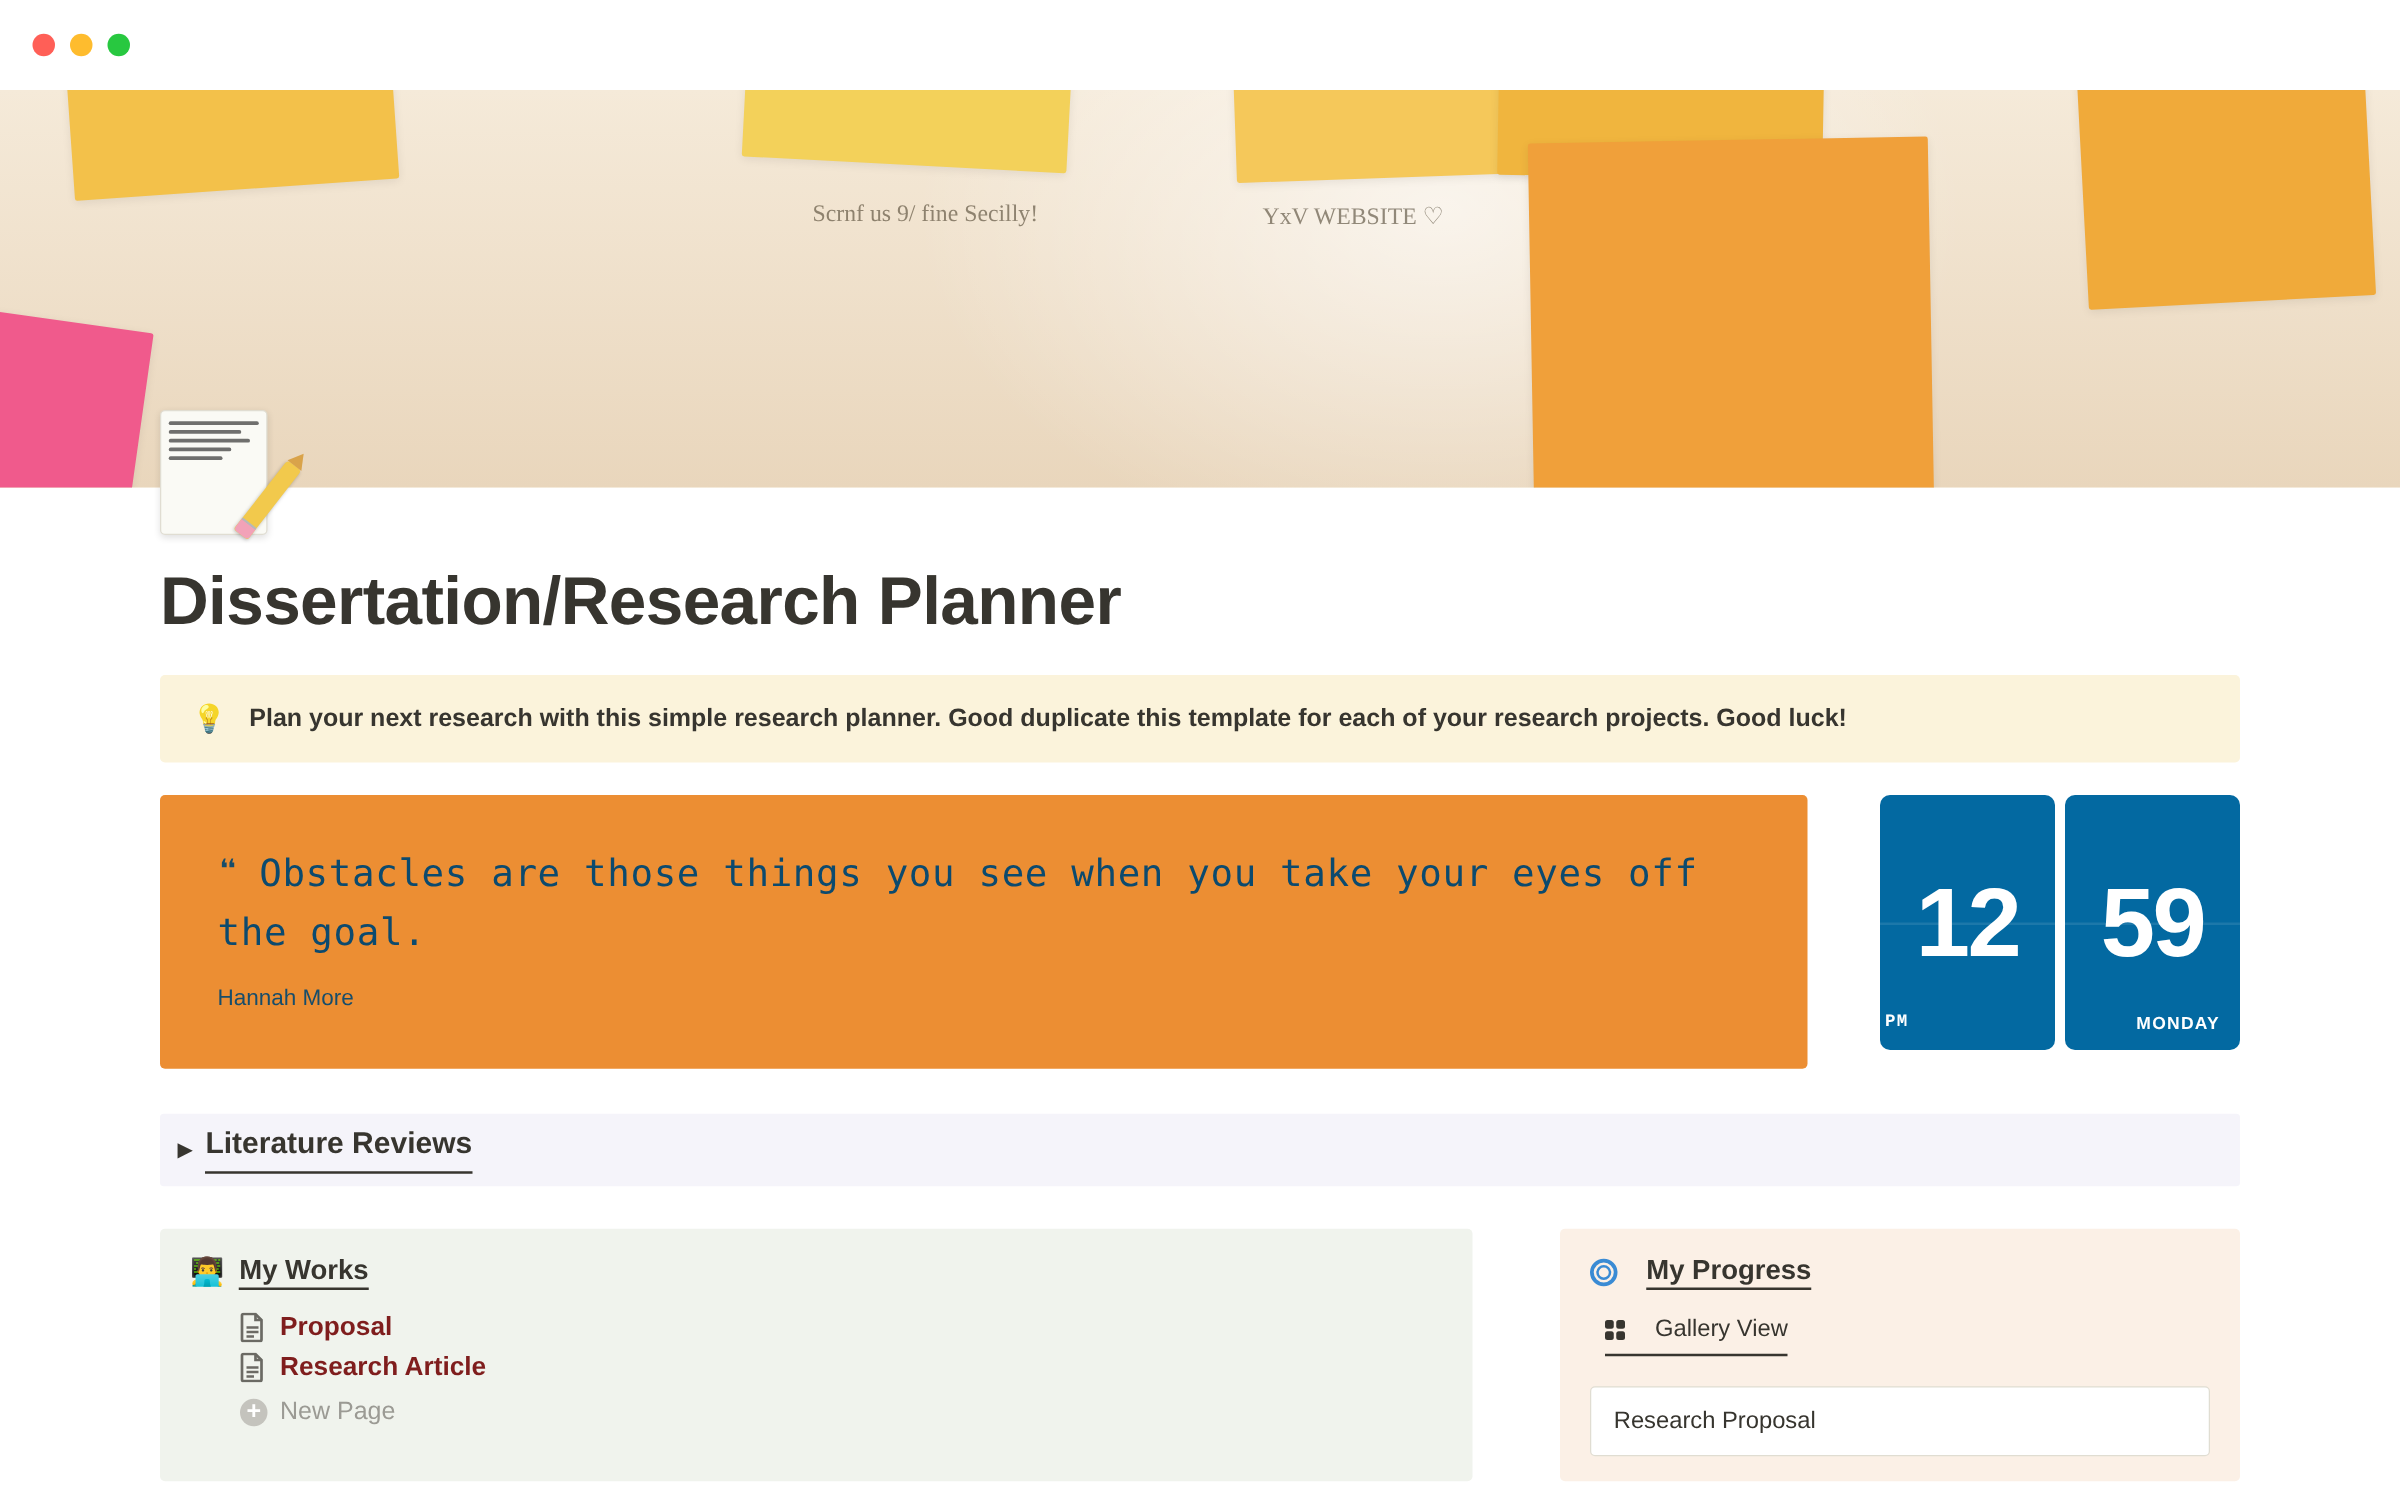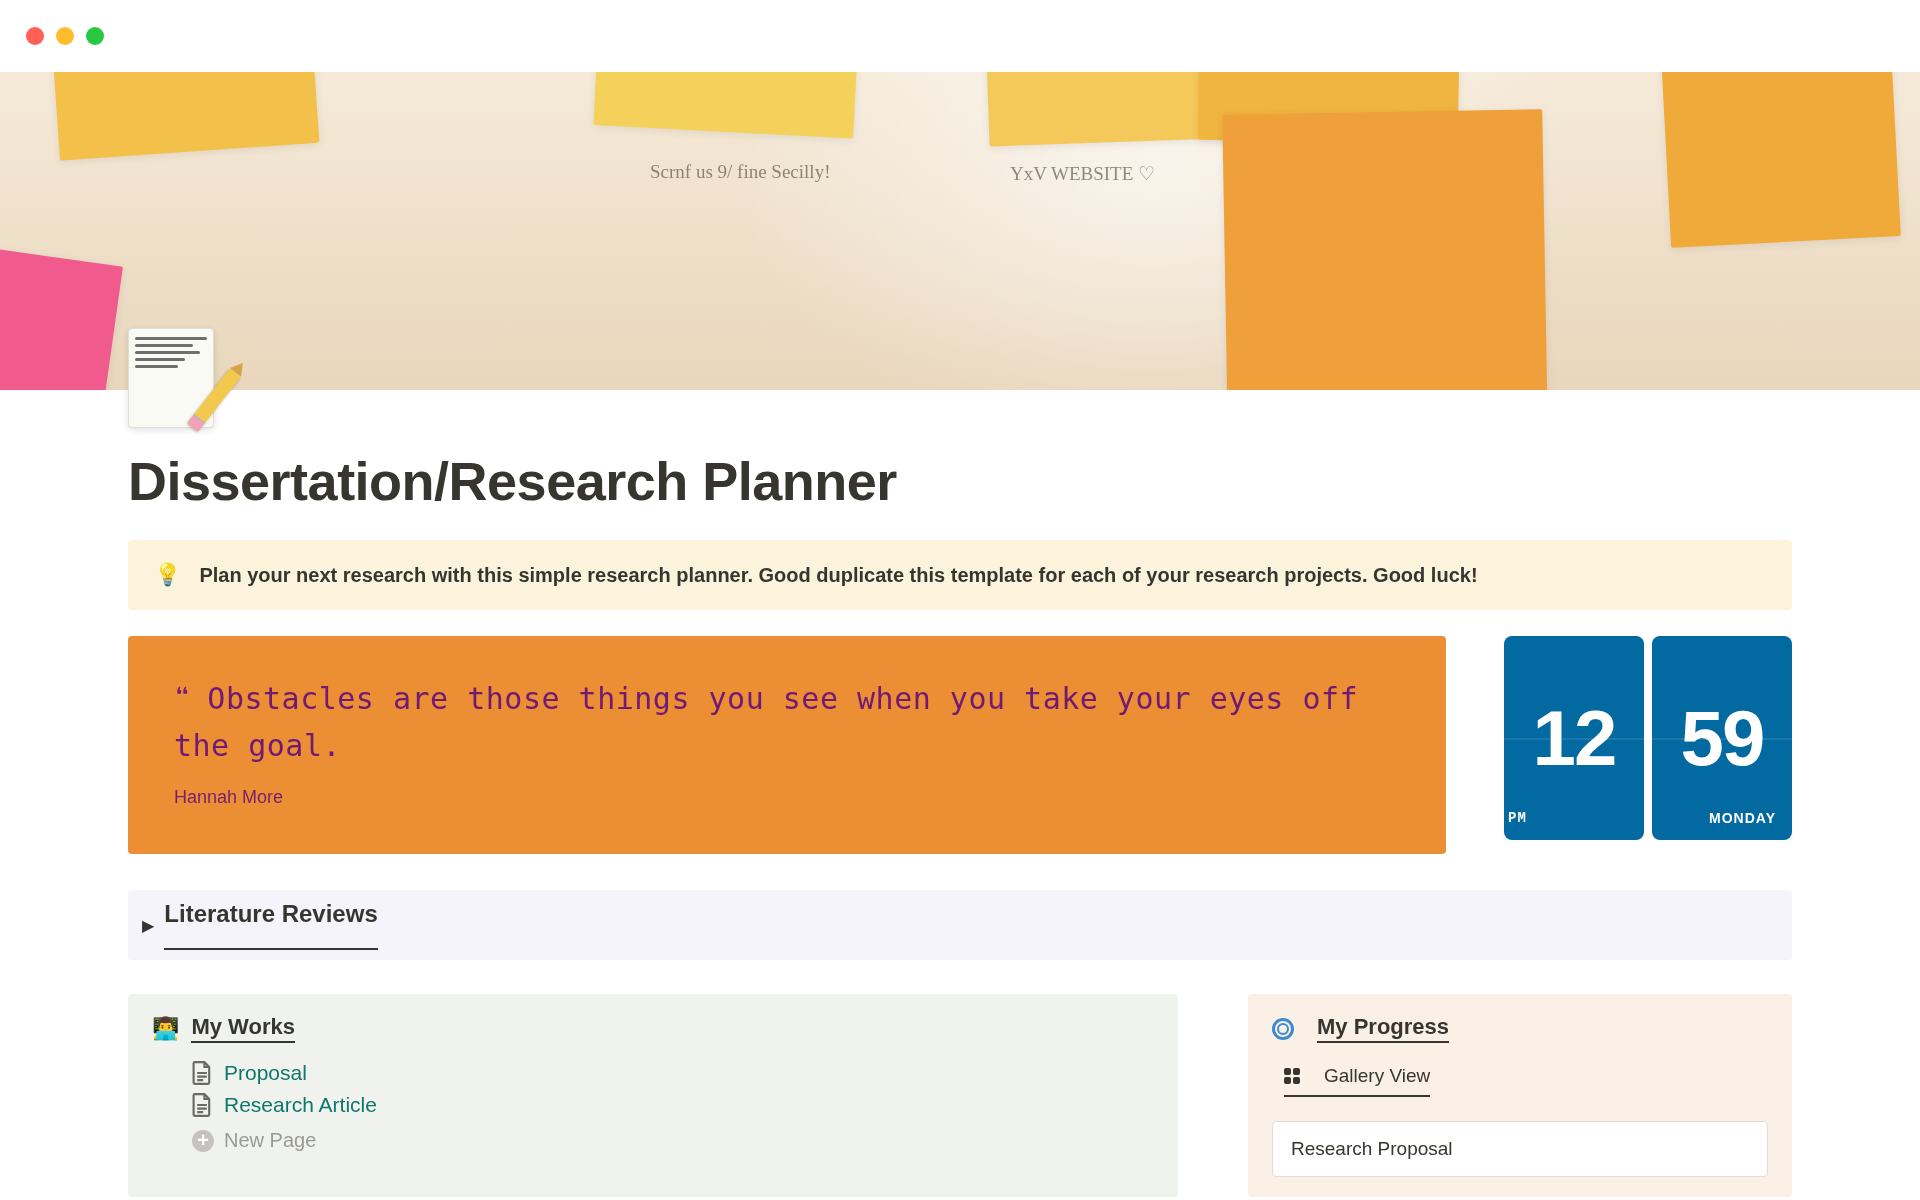--- a/index.html
+++ b/index.html
@@ -28,40 +28,40 @@
 .page-icon { width: 86px; height: 100px; margin-top: -62px; margin-bottom: 10px; position: relative; background: #fafaf5; border: 1px solid #e0ddd2; border-radius: 4px; box-shadow: 0 2px 6px rgba(0,0,0,0.12); padding: 8px 6px; }
 .page-icon .lines { width: 100%; height: 3px; background: #333; margin-bottom: 4px; border-radius: 2px; opacity: 0.7; }
 .page-icon .lines:nth-child(2){width:80%;} .page-icon .lines:nth-child(3){width:90%;} .page-icon .lines:nth-child(4){width:70%;} .page-icon .lines:nth-child(5){width:60%;}
 .page-icon .pencil { position: absolute; width: 14px; height: 70px; background: #f2c94c; right: -8px; bottom: -8px; transform: rotate(38deg); border-radius: 3px 3px 2px 2px; box-shadow: 0 1px 3px rgba(0,0,0,0.25); }
 .page-icon .pencil::before { content: ""; position: absolute; top: -12px; left: 0; width: 0; height: 0; border-left: 7px solid transparent; border-right: 7px solid transparent; border-bottom: 12px solid #d9a34a; }
 .page-icon .pencil::after { content: ""; position: absolute; bottom: 0; left: 0; width: 14px; height: 10px; background: #f2a2b8; border-radius: 0 0 3px 3px; border-top: 2px solid #b8b8b8; }
 h1.page-title { font-size: 54px; font-weight: 700; letter-spacing: -0.5px; margin-top: 22px; margin-bottom: 28px; }
 .callout { background: #fbf3db; border-radius: 4px; padding: 22px 26px; display: flex; align-items: center; gap: 18px; font-size: 20px; font-weight: 600; color: #37352f; margin-bottom: 26px; }
 .callout .bulb { font-size: 22px; filter: saturate(0.8); }
 .two-col { display: flex; gap: 58px; margin-bottom: 36px; }
-.quote-card { flex: 1; background: #ec8e33; color: #701a75; border-radius: 4px; padding: 40px 46px 46px; }
+.quote-card { flex: 1; background: #ec8e33; color: #0c4a6e; border-radius: 4px; padding: 40px 46px 46px; }
 .quote-text { font-family: "SFMono-Regular", Menlo, Consolas, monospace; font-size: 30px; line-height: 1.55; letter-spacing: 0.5px; }
 .quote-text .qmark { margin-right: 16px; opacity: 0.95; font-size: 28px; vertical-align: 2px; }
 .quote-author { margin-top: 18px; font-size: 18px; opacity: 0.95; }
 .clock { width: 288px; display: flex; flex-direction: column; gap: 0; }
 .clock-tiles { display: flex; gap: 8px; }
 .tile { flex: 1; background: #0369a1; color: #fff; border-radius: 8px; height: 204px; position: relative; display: flex; flex-direction: column; justify-content: center; align-items: center; }
 .tile .num { font-size: 78px; font-weight: 700; letter-spacing: -2px; }
 .tile::before { content: ""; position: absolute; left: 0; right: 0; top: 50%; height: 2px; background: rgba(255,255,255,0.1); }
 .tile .lbl { position: absolute; bottom: 14px; font-size: 14px; font-weight: 600; letter-spacing: 1px; }
 .tile .lbl.left { left: 4px; font-family: Liberation Mono, monospace; }
 .tile .lbl.right { right: 16px; }
 .toggle-section { background: #f5f4fa; border-radius: 3px; padding: 10px 14px; display: flex; align-items: center; gap: 10px; margin-bottom: 34px; }
 .toggle-section .tri { font-size: 16px; color: #37352f; }
-.toggle-section .ttitle { font-size: 24px; font-weight: 700; border-bottom: 2px solid #37352f; padding-bottom: 20px; }
+.toggle-section .ttitle { font-size: 24px; font-weight: 700; border-bottom: 2px solid #37352f; padding-bottom: 8px; }
 .lower { display: flex; gap: 70px; }
 .works-card { flex: 0 0 1050px; background: #f0f3ed; border-radius: 4px; padding: 20px 24px; }
 .works-title { display: flex; align-items: center; gap: 12px; font-size: 22px; font-weight: 700; margin-bottom: 14px; }
 .works-title .ttext { border-bottom: 2px solid #37352f; padding-bottom: 1px; }
-.works-item { display: flex; align-items: center; gap: 12px; padding: 4px 0 4px 40px; font-size: 21px; font-weight: 400; color: #0f766e; }
+.works-item { display: flex; align-items: center; gap: 12px; padding: 4px 0 4px 40px; font-size: 21px; font-weight: 700; color: #7f1d1d; }
 .works-item .doc-icon { width: 20px; height: 24px; }
 .new-page { display: flex; align-items: center; gap: 10px; padding: 8px 0 0 40px; color: #9b9a94; font-size: 20px; font-weight: 500; }
 .new-page .plus { width: 22px; height: 22px; border-radius: 50%; background: #c4c3bd; display: flex; align-items: center; justify-content: center; color: #fff; font-weight: 700; }
 .progress-card { flex: 1; background: #fbf0e6; border-radius: 4px; padding: 20px 24px; }
 .progress-title { display: flex; align-items: center; gap: 23px; font-size: 22px; font-weight: 700; margin-bottom: 18px; }
 .progress-title .ttext { border-bottom: 2px solid #37352f; padding-bottom: 1px; }
 .ring-icon { width: 22px; height: 22px; border-radius: 50%; border: 3px solid #3a8bd4; position: relative; }
 .ring-icon::after { content: ""; position: absolute; top: 2px; left: 2px; width: 8px; height: 8px; border-radius: 50%; border: 2px solid #3a8bd4; }
 .view-tab { display: inline-flex; align-items: center; gap: 24px; padding-bottom: 8px; border-bottom: 2px solid #37352f; margin-left: 12px; font-size: 19px; font-weight: 500; }
 .grid-icon { width: 16px; height: 16px; display: grid; grid-template-columns: 1fr 1fr; grid-template-rows: 1fr 1fr; gap: 2px; }

